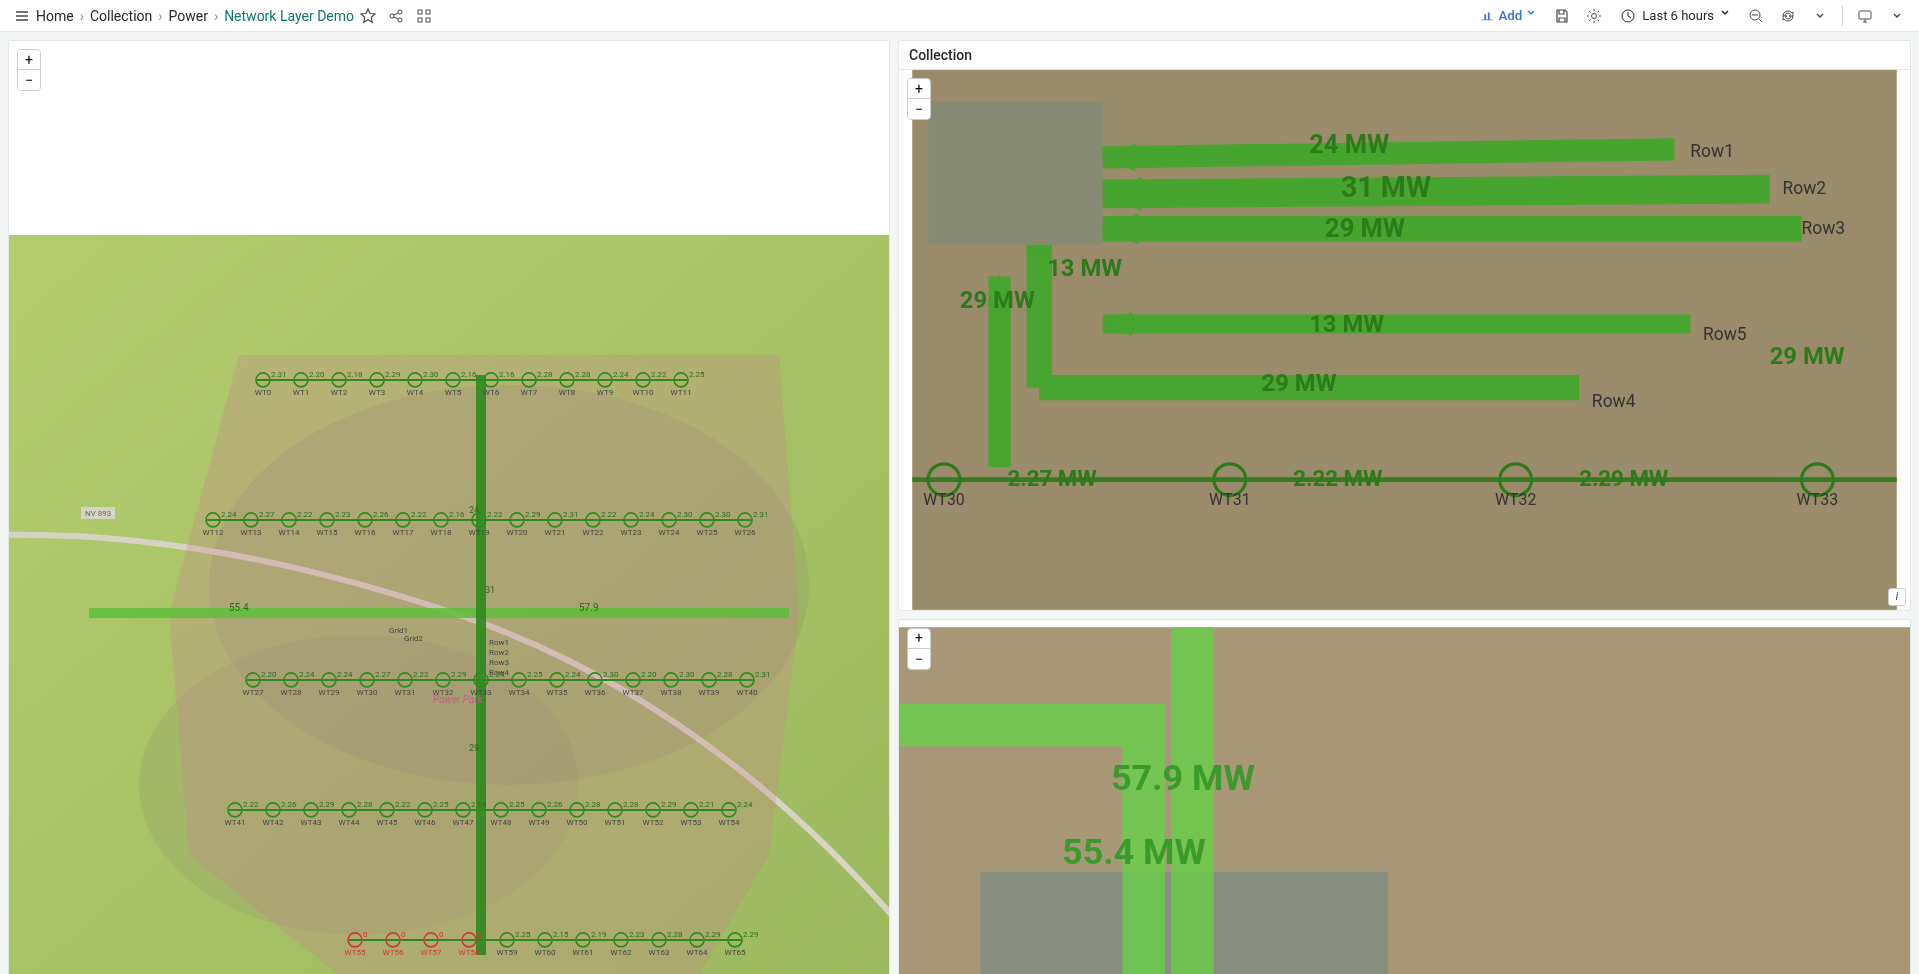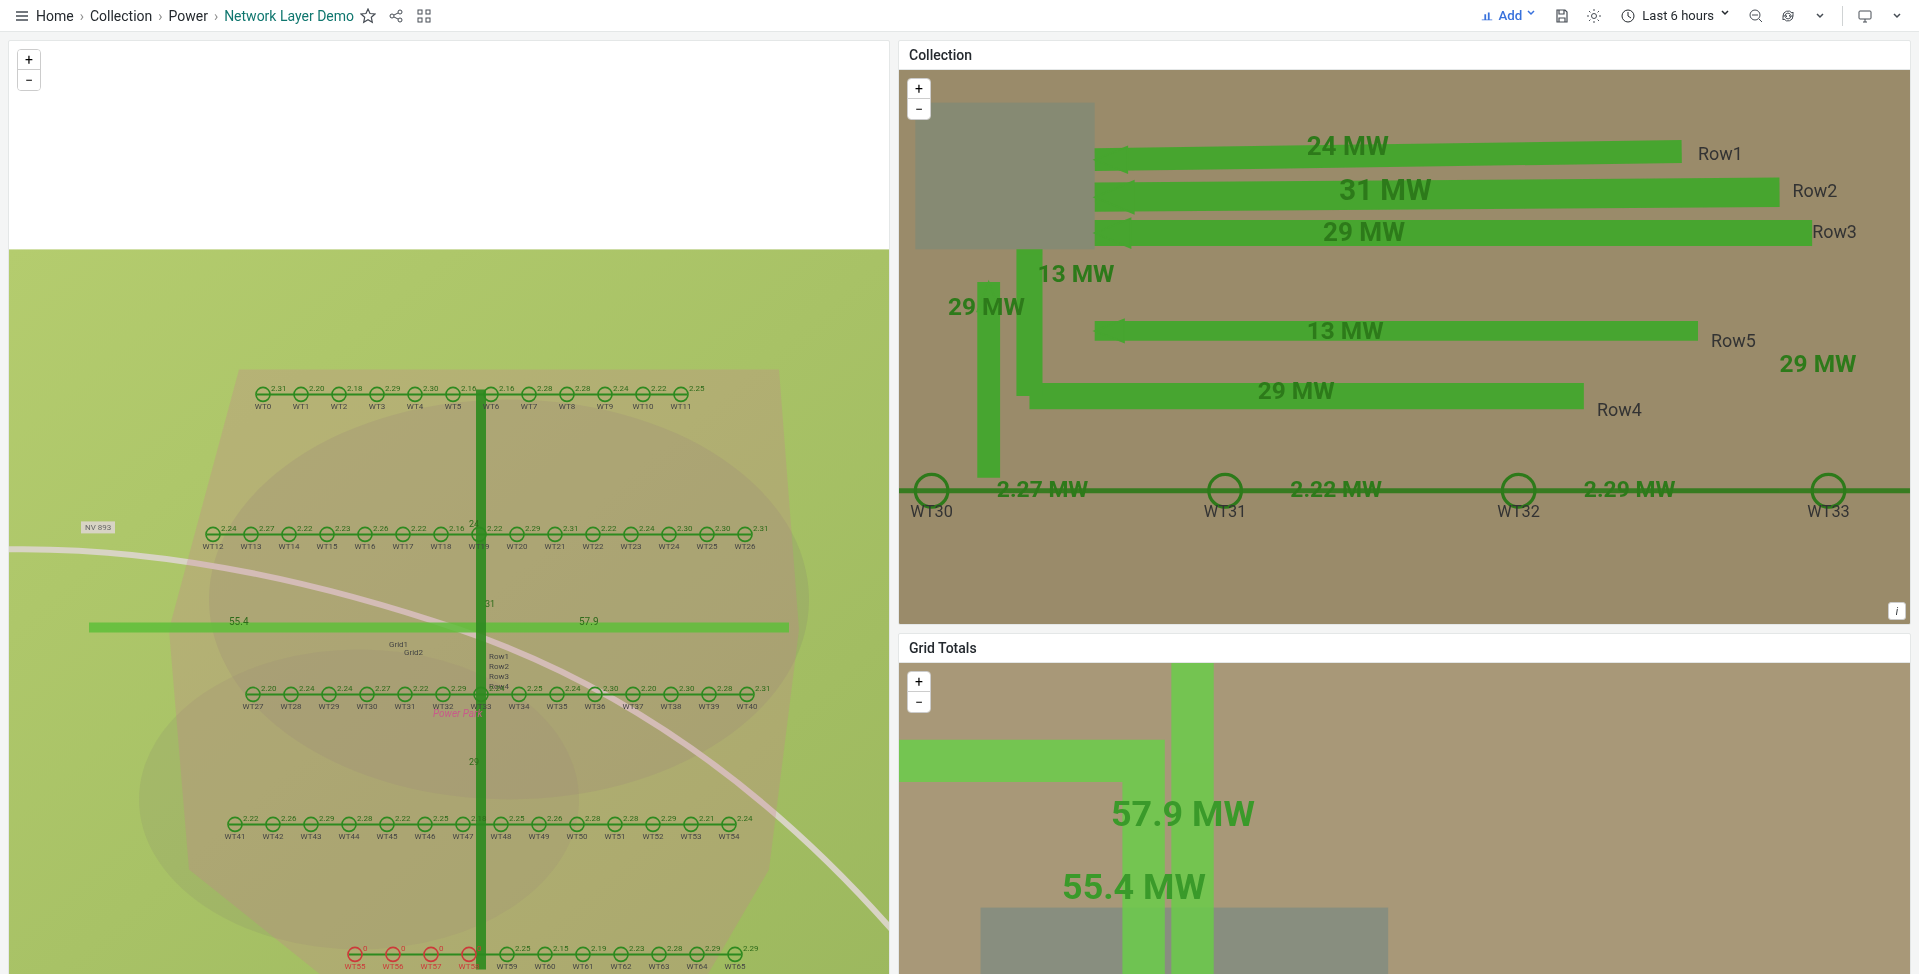--- a/index.html
+++ b/index.html
@@ -451,21 +451,20 @@
               <text x="380" y="274" font-size="10" text-anchor="middle" fill="#333">WT32</text>
               <text x="420" y="262" font-size="14" font-weight="700" fill="#2d7a1a">2.29 MW</text>
               <circle cx="570" cy="258" r="10" fill="none" stroke="#2d7a1a" stroke-width="2"></circle>
               <text x="570" y="274" font-size="10" text-anchor="middle" fill="#333">WT33</text>
             </g>
         </svg>
       </div>
     </div>
 
     <div class="panel p3">
-      <div class="panel-header">Grid Totals</div>
       <div class="panel-body">
         <div class="zoom-ctrl">
             <button>+</button>
             <button>−</button>
           </div>
 
         <svg class="map" viewBox="0 0 620 340">
           <rect width="620" height="340" fill="#a89878"></rect>
           <rect x="50" y="150" width="250" height="180" fill="#7a8a82" opacity="0.7"></rect>
           <rect x="400" y="230" width="100" height="70" fill="#8a6a5a"></rect>

